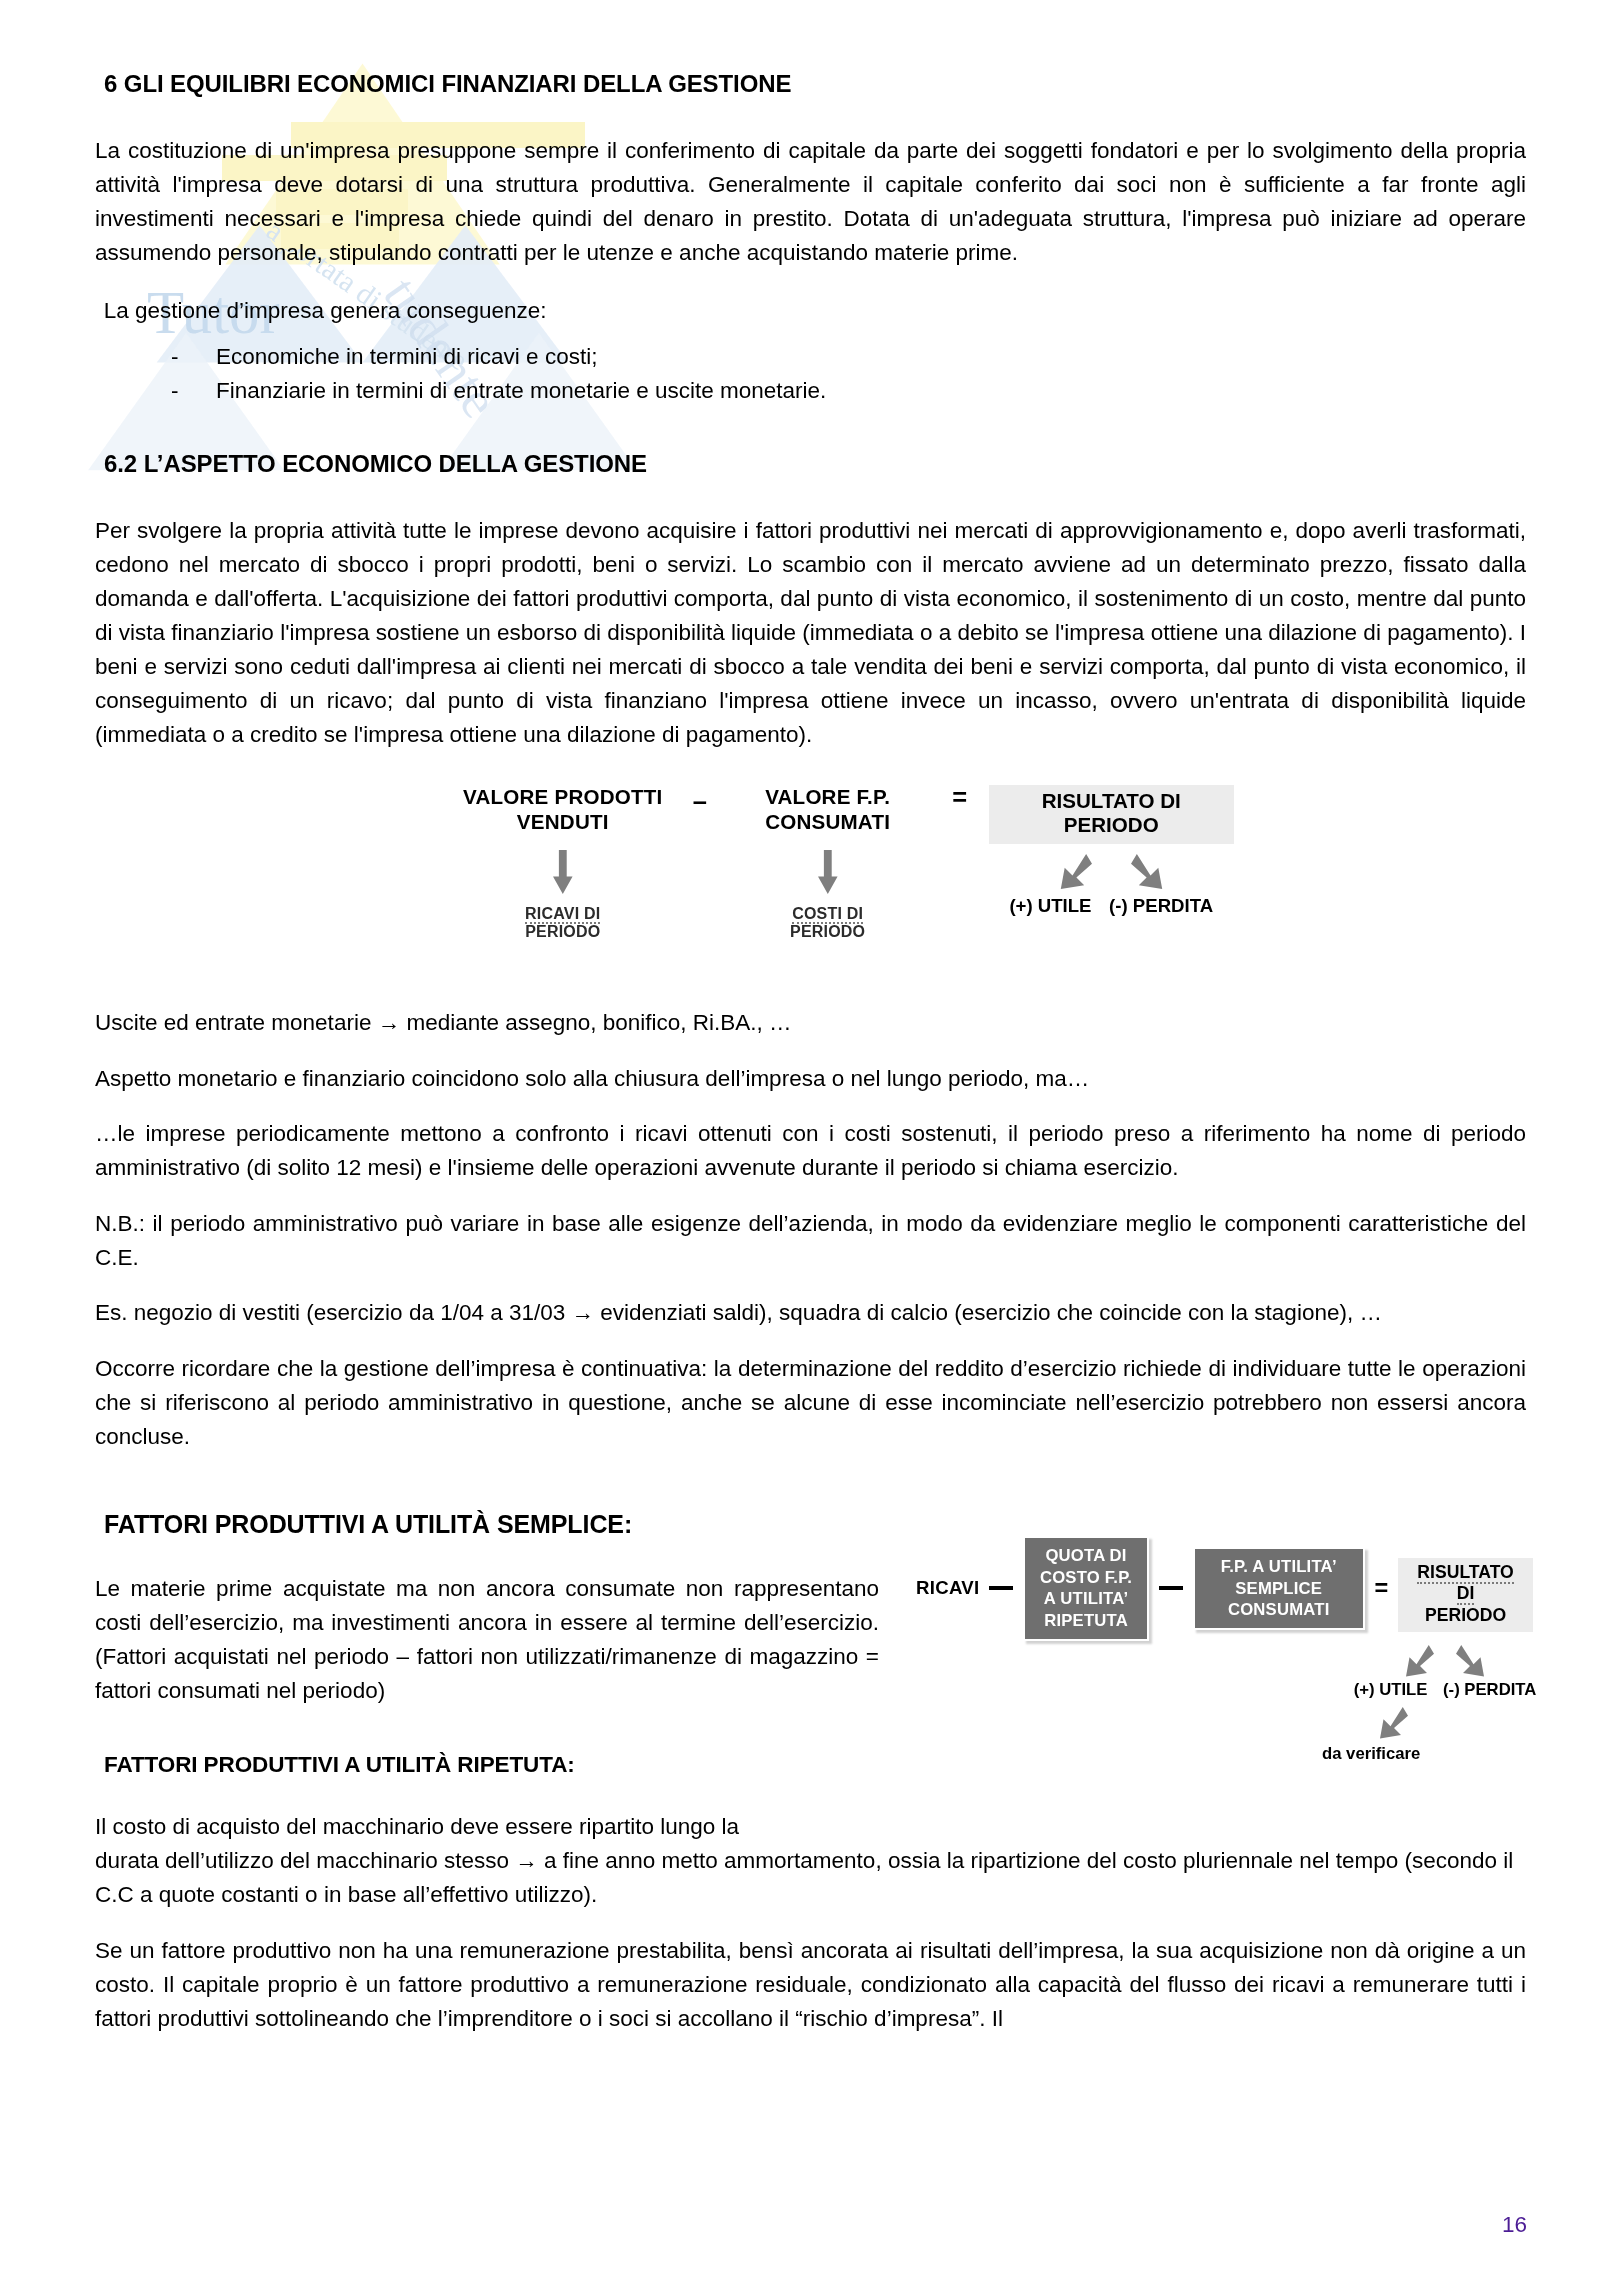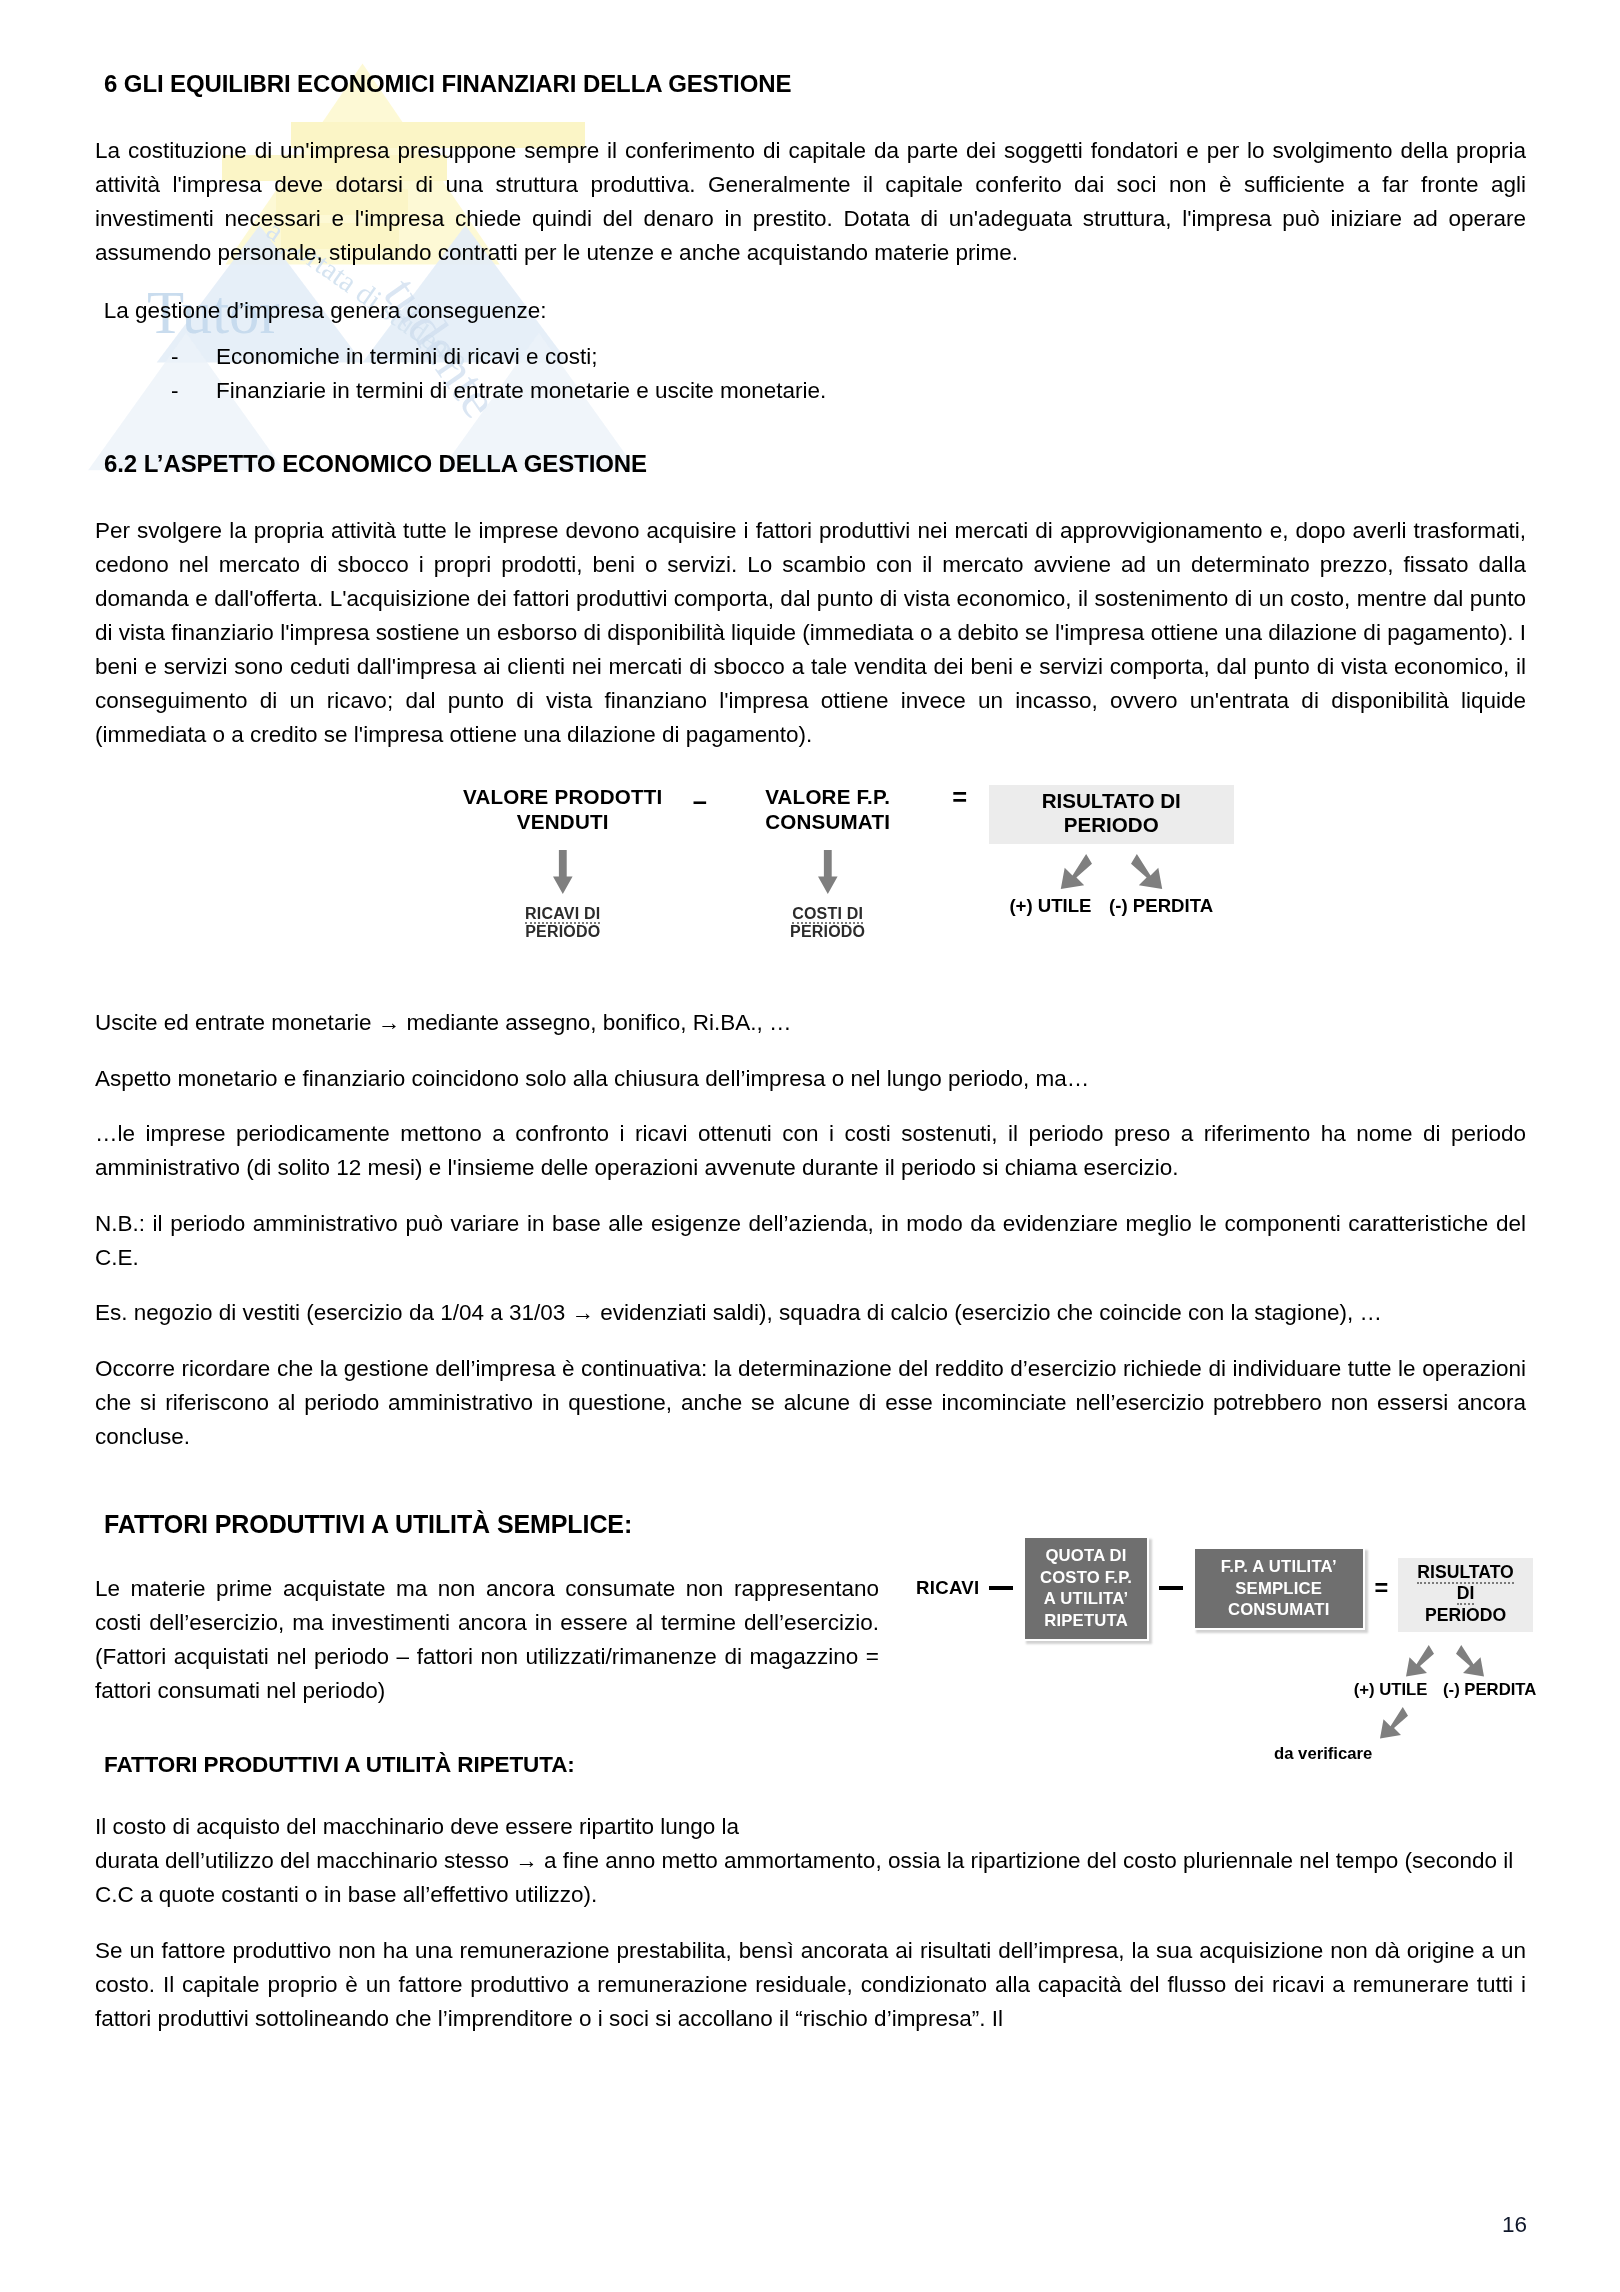--- a/index.html
+++ b/index.html
@@ -176,28 +176,29 @@
     text-align: center;
     padding: 3.9px 11.8px 4.9px 11.8px;
   }
   .d2-utile {
     font-size: 16.7px;
     font-weight: bold;
   }
   .d2-verify {
     font-size: 16.7px;
     font-weight: bold;
+    margin-left: 48px;
   }
 
   .pagenum {
     position: absolute;
     right: 93px;
     bottom: 55px;
     font-size: 22.5px;
-    color: #0f172a;
+    color: #4c1d95;
     z-index: 2;
   }
 </style>
 </head>
 <body>
 
 <div class="page">
 
   <svg class="watermark" viewBox="0 0 560 450">
     <polygon points="280,25 420,230 140,230" fill="#fdf7c8" opacity="0.9"></polygon>

